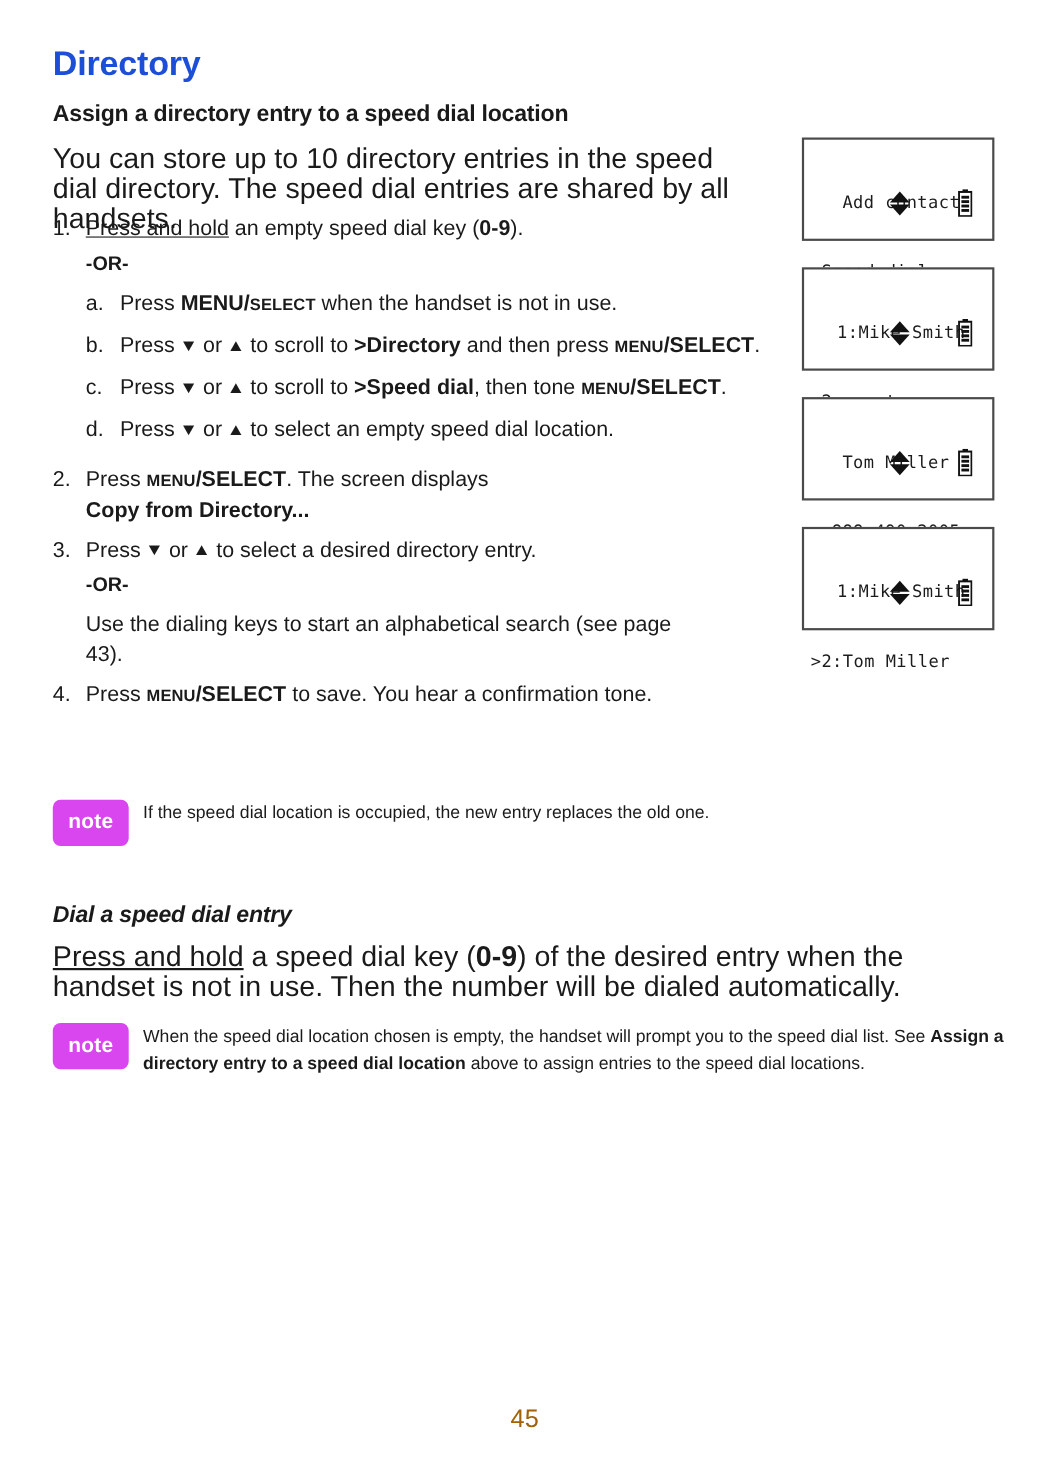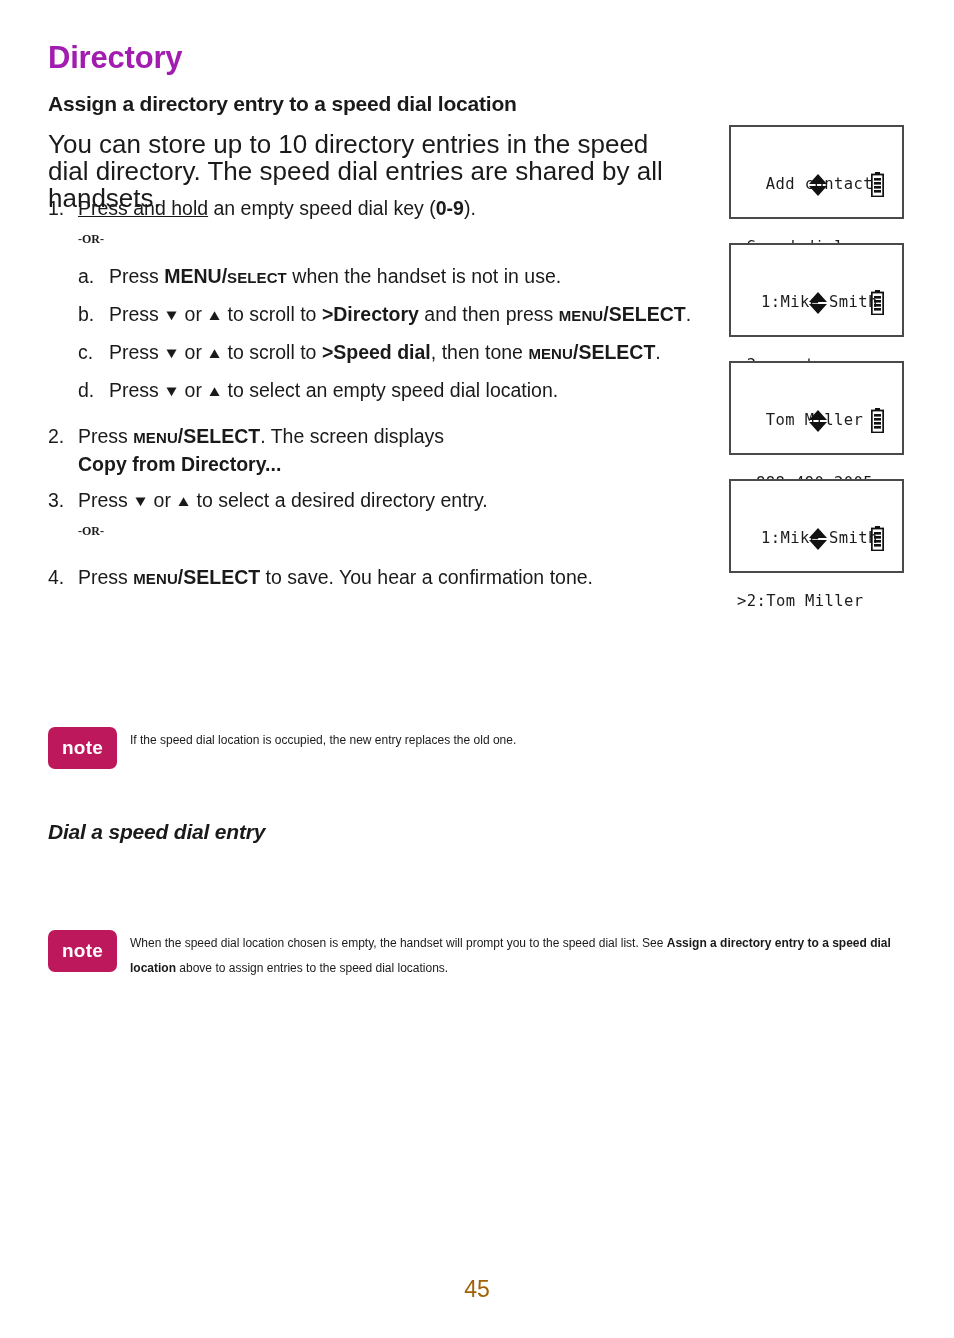--- a/index.html
+++ b/index.html
@@ -22,21 +22,21 @@
   }
 
   
   .chapter-title {
     position: absolute;
     left: 48px;
     top: 40px;
     font-size: 31px;
     font-weight: bold;
     letter-spacing: -0.2px;
-    color: #a21caf;
+    color: #1d4ed8;
   }
   .section-title {
     position: absolute;
     left: 48px;
     font-size: 21px;
     font-weight: bold;
     letter-spacing: -0.2px;
     color: #1a1a1a;
   }
   #sec1-title { top: 92px; }
@@ -85,24 +85,23 @@
     margin-bottom: 10px;
   }
   .sub-li .marker {
     flex: 0 0 auto;
     width: 31px;
   }
   .sub-li .content { flex: 1 1 auto; }
 
   .or {
     font-weight: bold;
-    font-size: 12px;
+    font-size: 18px;
     margin: 4px 0 10px 0;
     letter-spacing: 0px;
-    font-family: Liberation Serif, serif;
   }
   .or.indent { margin-left: 0px; }
 
   .u { text-decoration: underline; }
   .b { font-weight: bold; }
   
   .kcaps-small {
     font-weight: bold;
     font-size: 15px;
     letter-spacing: 0.1px;
@@ -132,34 +131,34 @@
     display: flex;
     align-items: flex-start;
   }
   #note1 { top: 727px; width: 866px; }
   #note2 { top: 930px; width: 866px; }
 
   .note-badge {
     flex: 0 0 auto;
     width: 69px;
     height: 42px;
-    background: #be185d;
+    background: #d946ef;
     border-radius: 7px;
     color: #ffffff;
     font-size: 19px;
     font-weight: bold;
     display: flex;
     align-items: center;
     justify-content: center;
     letter-spacing: 0.2px;
   }
   .note-text {
     flex: 1 1 auto;
     margin-left: 13px;
-    font-size: 12px;
+    font-size: 16px;
     line-height: 24.5px;
     color: #1a1a1a;
     padding-top: 1px;
   }
 
   
   .lcd-stack {
     position: absolute;
     left: 729px;
     top: 125px;
@@ -270,37 +269,39 @@
       <span class="marker">2.</span>
       <span class="content"><span>Press </span><span class="kcaps-small">MENU</span><span class="kcaps-big">/</span><span class="kcaps-big">SELECT</span><span>. The screen displays</span>
         <div class="b">Copy from Directory...</div>
       </span>
     </div>
 
     <div class="li">
       <span class="marker">3.</span>
       <span class="content"><span>Press </span><span class="arrow-dn">▼</span><span> or </span><span class="arrow-up">▲</span><span> to select a desired directory entry.</span>
         <div class="or indent">-OR-</div>
+        <div class="sub-note" style="width:560px;">Use the dialing keys to start an alphabetical search (see page 43).</div>
       </span>
     </div>
 
     <div class="li">
       <span class="marker">4.</span>
       <span class="content"><span>Press </span><span class="kcaps-small">MENU</span><span class="kcaps-big">/</span><span class="kcaps-big">SELECT</span><span> to save. You hear a confirmation tone.</span></span>
     </div>
 
   </div>
 
   <div class="note-row" id="note1">
     <div class="note-badge">note</div>
     <div class="note-text">If the speed dial location is occupied, the new entry replaces the old one.</div>
   </div>
 
   <div class="section-title" id="sec2-title">Dial a speed dial entry</div>
 
+  <div class="body-col" id="dial-para"><span class="u">Press and hold</span><span> a speed dial key (</span><span class="b">0</span><span class="b">-</span><span class="b">9</span><span>) of the desired entry when the handset is not in use. Then the number will be dialed automatically.</span></div>
 
   <div class="note-row" id="note2">
     <div class="note-badge">note</div>
     <div class="note-text"><span>When the speed dial location chosen is empty, the handset will prompt you to the speed dial list. See </span><span class="b">Assign a directory entry to a speed dial location</span><span> above to assign entries to the speed dial locations.</span></div>
   </div>
 
   <div class="lcd-stack">
 
     <div class="lcd">
       <div class="lcd-lines">

